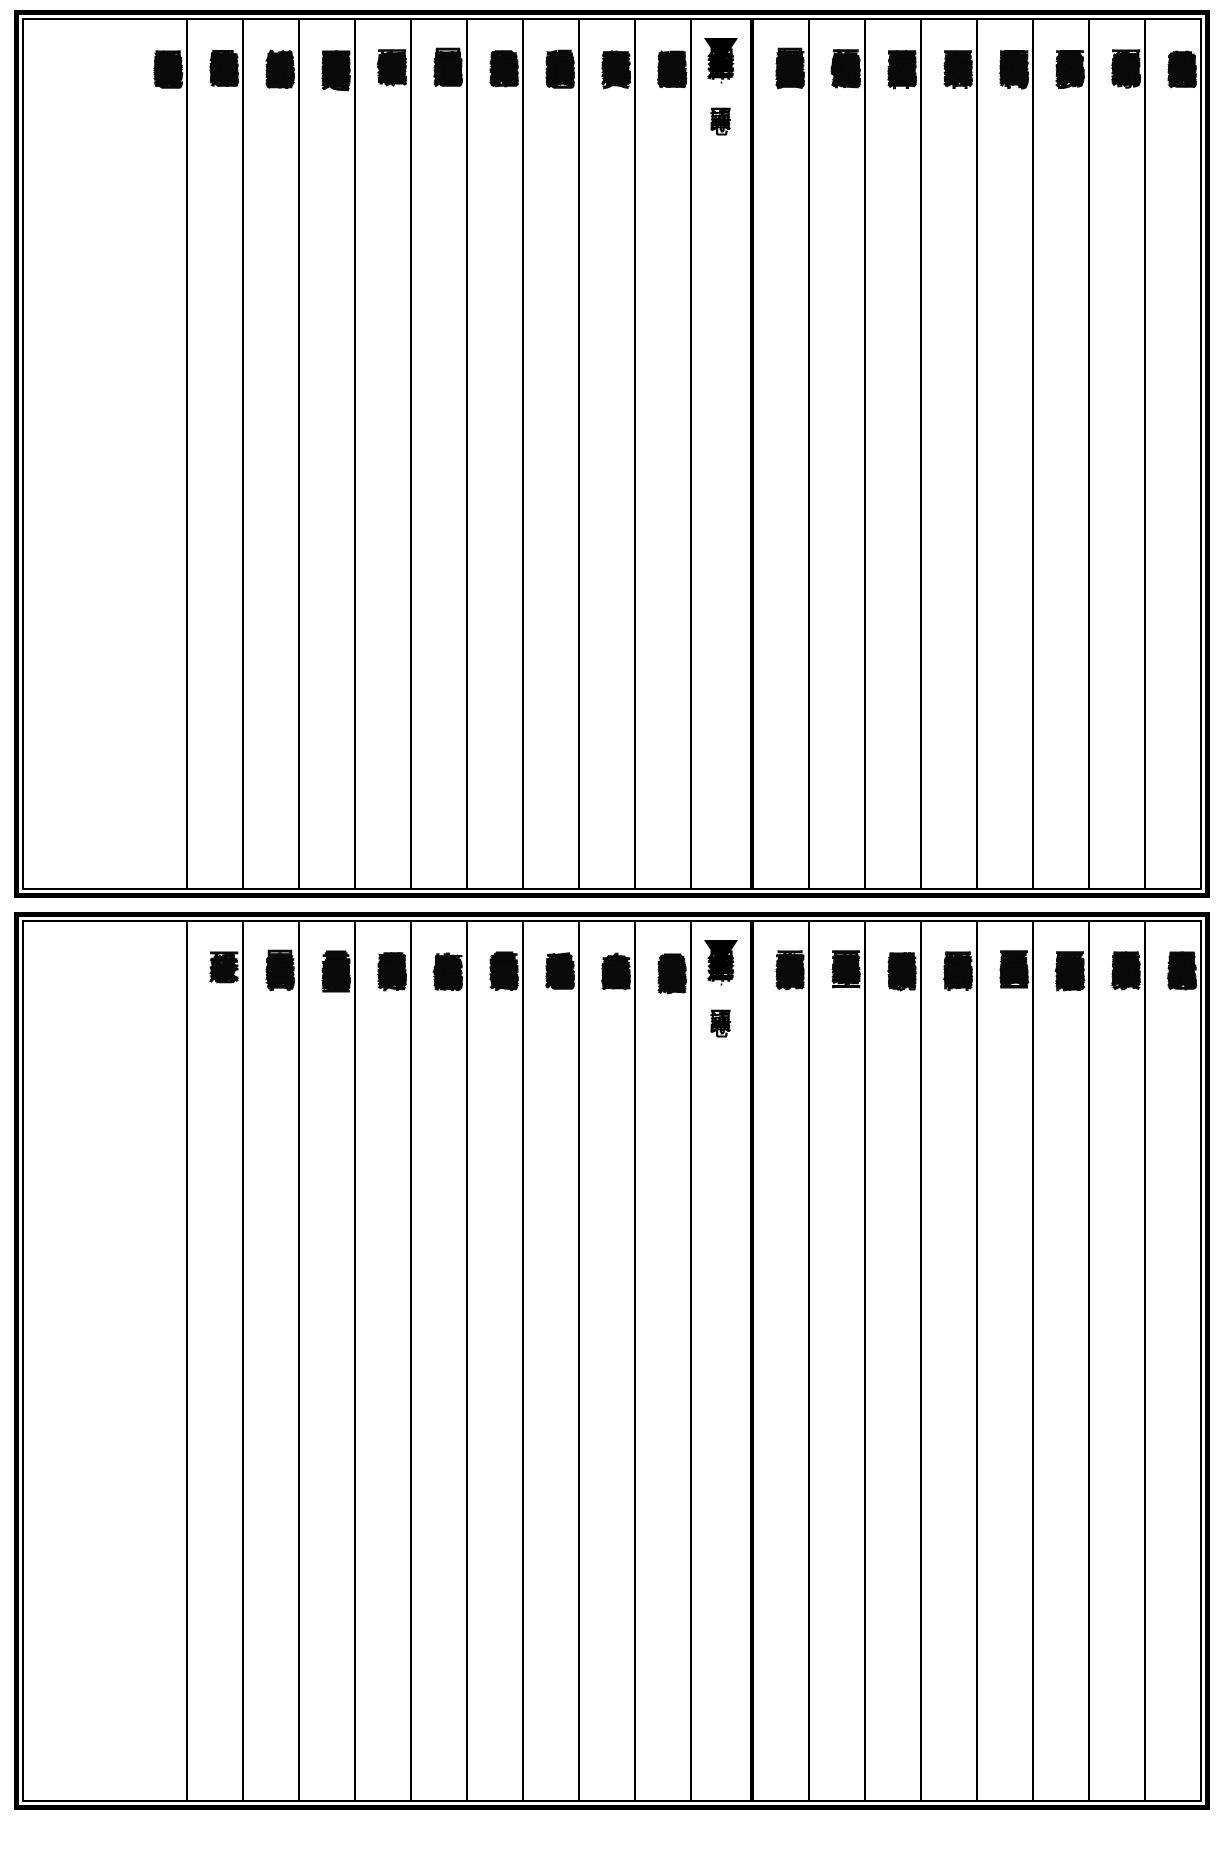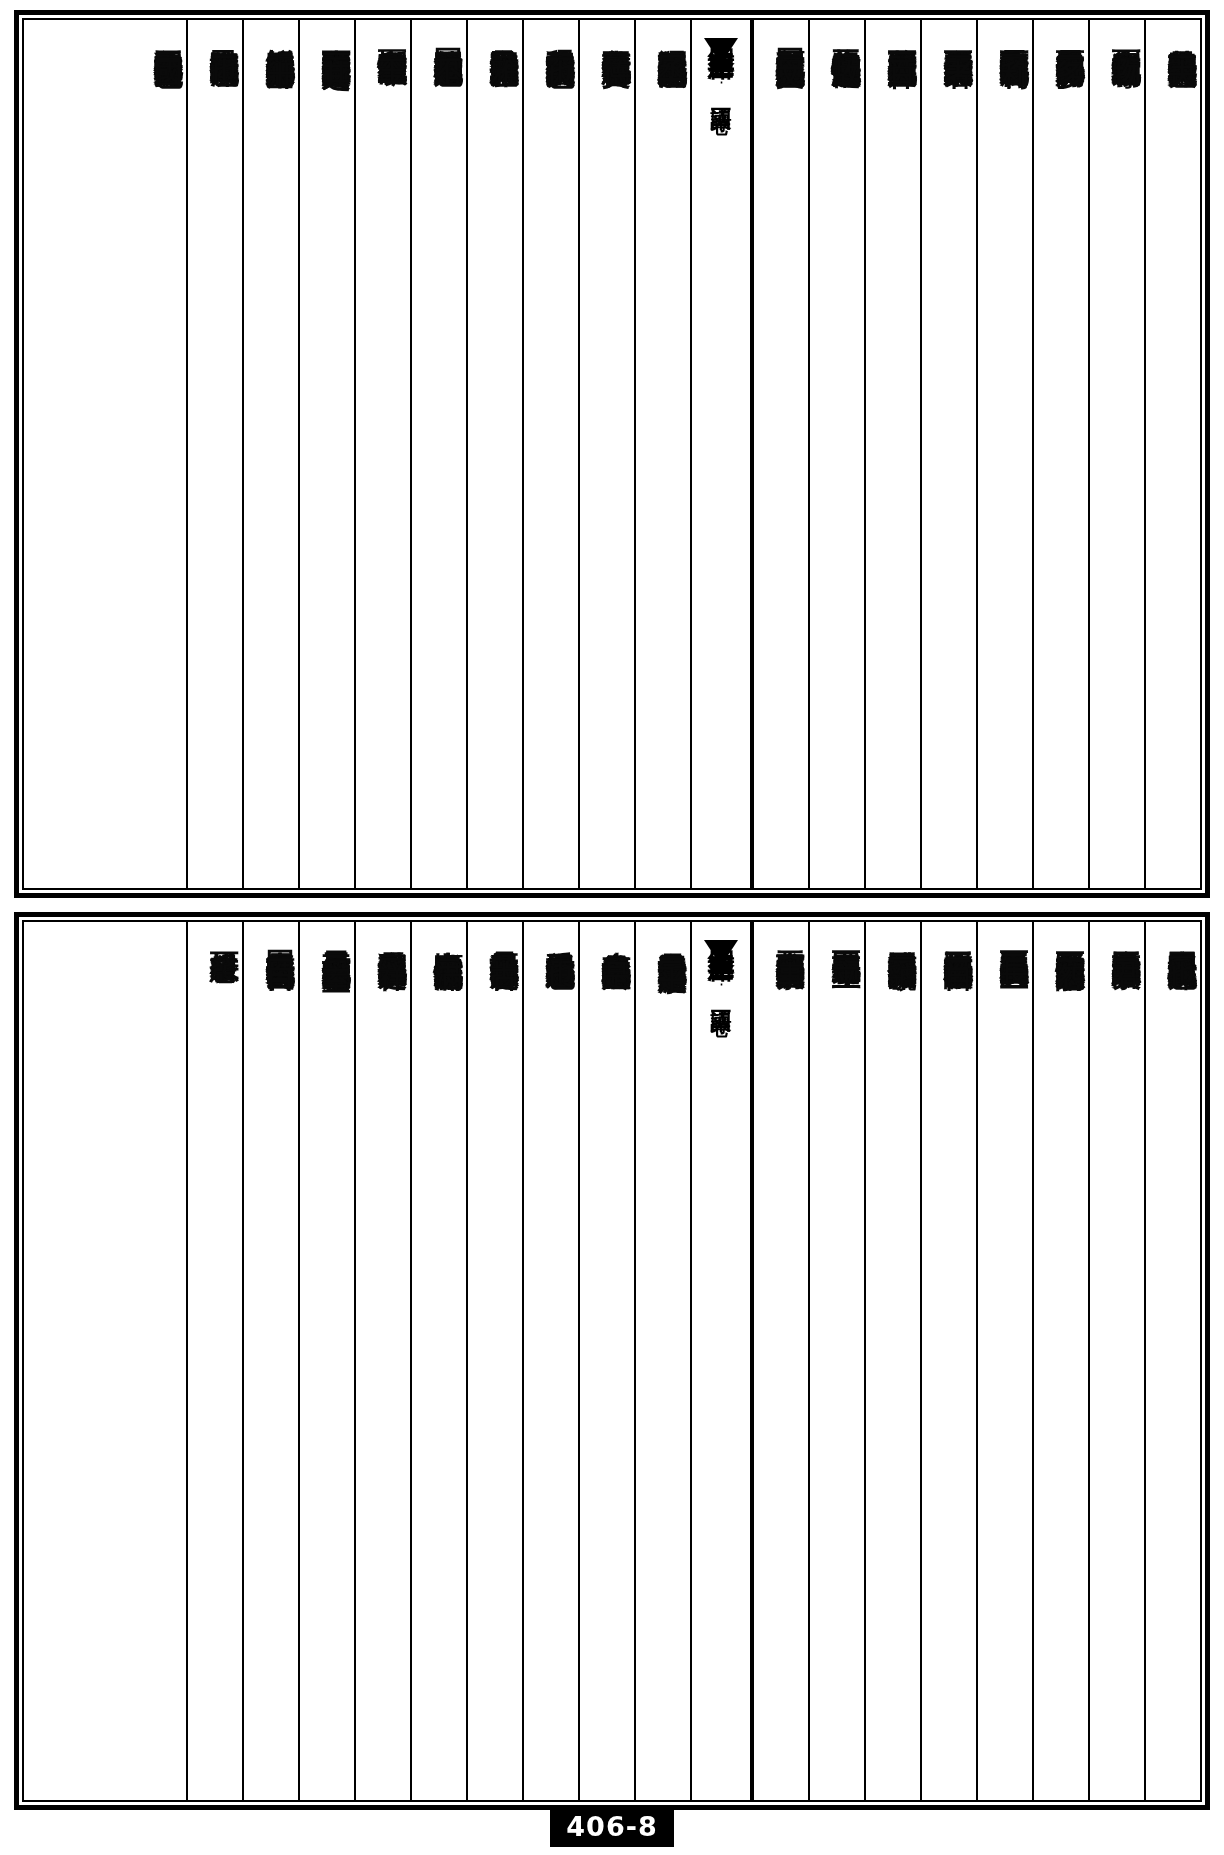--- a/index.html
+++ b/index.html
@@ -205,17 +205,14 @@
       <div class="col">者大史順時覛土也覛視陽癉憤盈土氣震發精也盈滿</div>
       <div class="col">也震動也農祥晨正中於午也農事之候故曰農祥</div>
       <div class="col">日月底于天廟底至也天廟營室也孟春之月日月皆在營室</div>
       <div class="col">書曰春上長昌撅陳光時九日春日也大史告稷曰自</div>
       <div class="col">根可拔耕者急發</div>
       <div class="col"></div>
 
     </div>
   </div>
 
-  <div class="footer">
-    <div class="page-badge">406-8</div>
-  </div>
 
 </div>
 
 </body></html>

